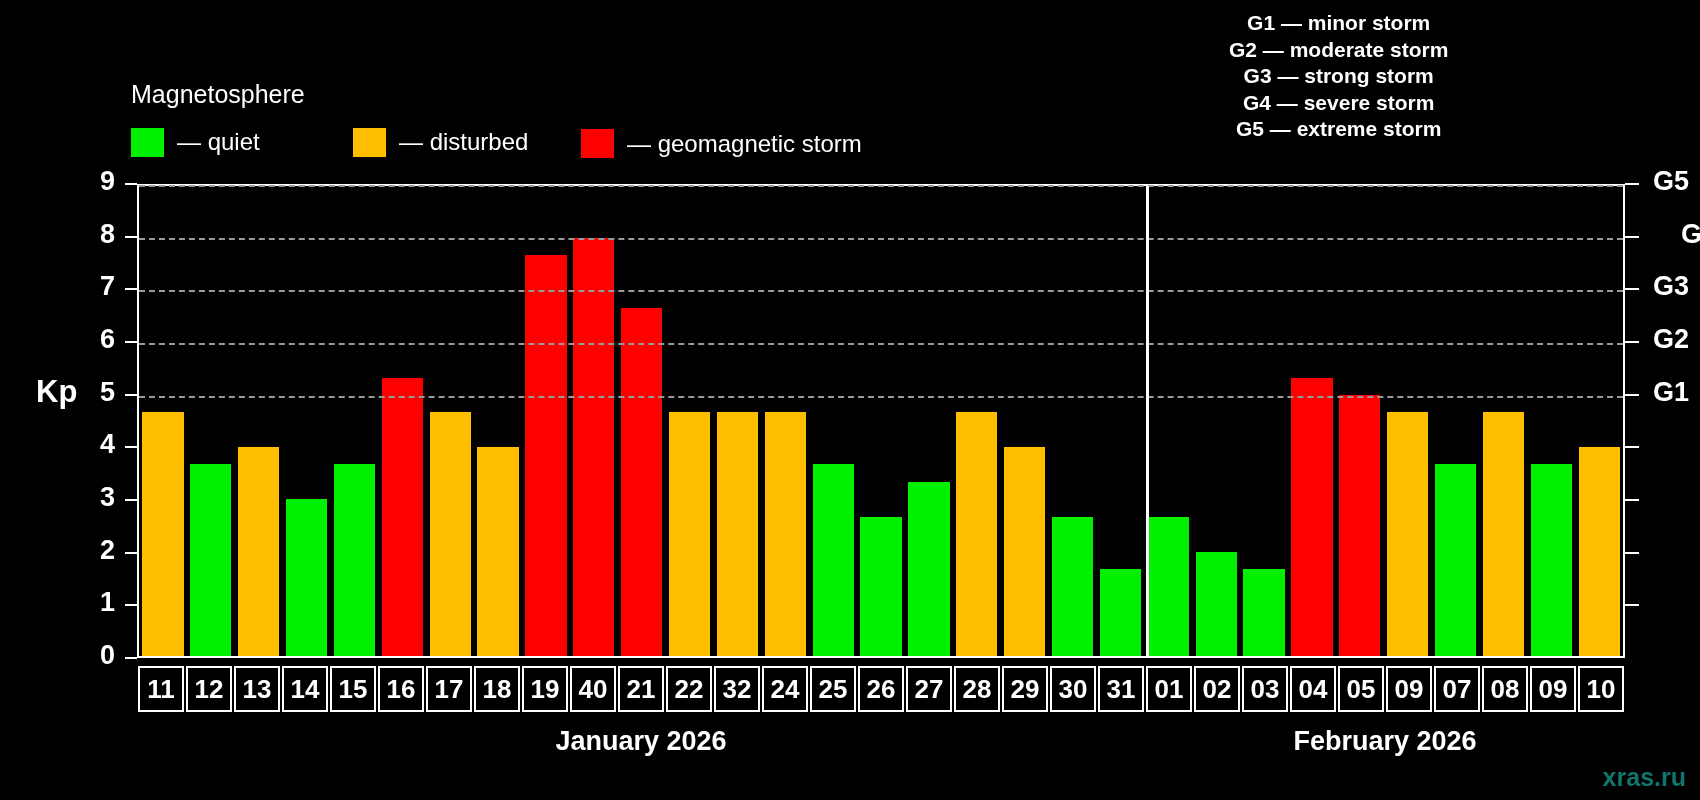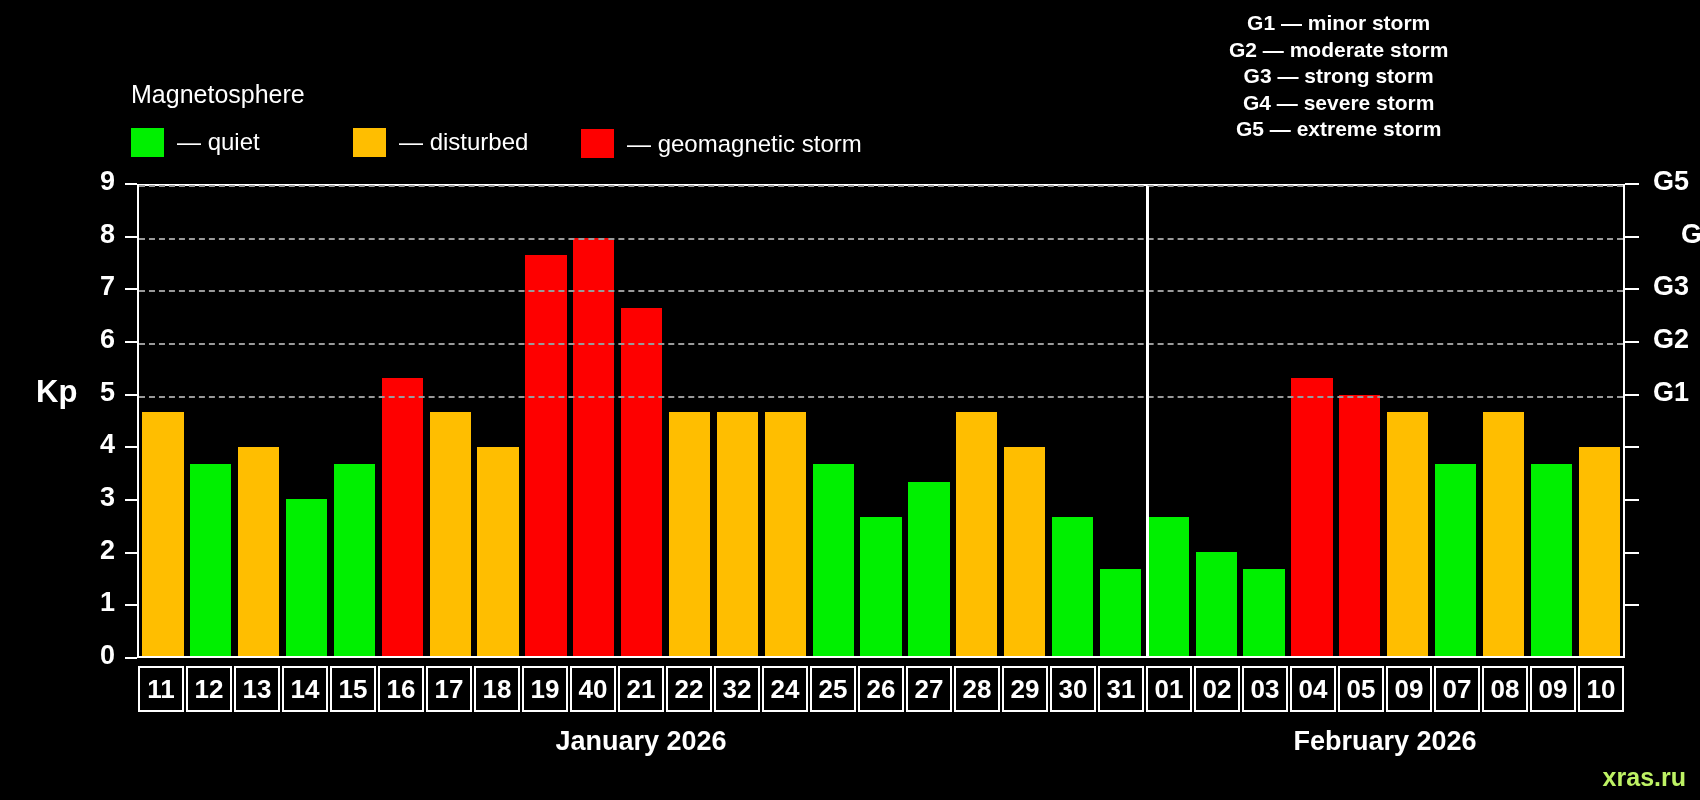--- a/index.html
+++ b/index.html
@@ -42,21 +42,21 @@
   .gtick{position:absolute;left:1625px;width:14px;height:0;border-top:2px solid #fff;}
 
   
   .daterow{position:absolute;left:137px;top:666px;width:1488px;height:46px;
            display:flex;}
   .datecell{flex:1 1 0;margin:0 1px;border:2px solid #fff;box-sizing:border-box;
             display:flex;align-items:center;justify-content:center;
             font-size:26px;font-weight:bold;background:#000;}
   .mlabel{position:absolute;font-size:27px;font-weight:bold;top:726px;
           text-align:center;}
-  .wm{position:absolute;right:14px;bottom:8px;font-size:25px;color:#bef264;
+  .wm{position:absolute;right:14px;bottom:8px;font-size:25px;color:#0f766e;
       font-weight:bold;}
 </style>
 </head>
 <body>
 
 <div id="root">
 
   <div class="mag-title">Magnetosphere</div>
 
   <div class="legend" id="legend">

